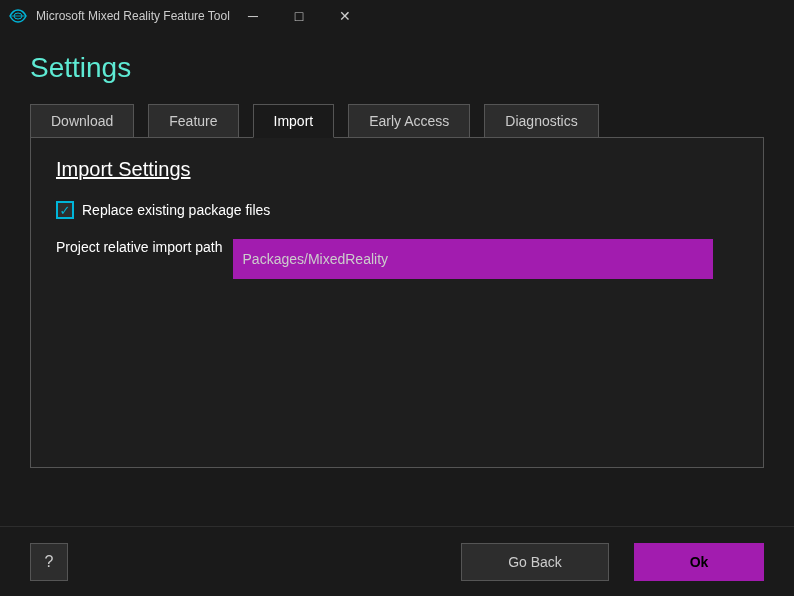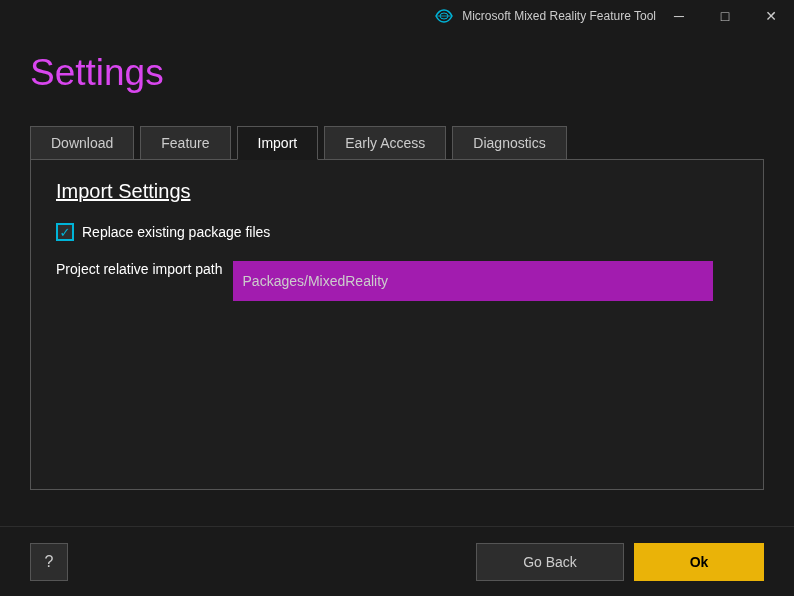--- a/index.html
+++ b/index.html
@@ -10,21 +10,21 @@
       font-family: 'Segoe UI', Arial, sans-serif;
       color: #ffffff;
       overflow: hidden;
       position: relative;
     }
 
     
     .titlebar {
       display: flex;
       align-items: center;
-      justify-content: flex-end;
+      justify-content: flex-start;
       background-color: #1a1a1a;
       height: 32px;
       padding: 0 0 0 8px;
     }
     .titlebar-left {
       display: flex;
       align-items: center;
       gap: 8px;
     }
     .titlebar-icon {
@@ -50,43 +50,43 @@
       align-items: center;
       justify-content: center;
     }
 
     
     .content {
       padding: 20px 30px 20px 30px;
     }
 
     .page-title {
-      font-size: 37px;
+      font-size: 28px;
       font-weight: 300;
-      color: #d946ef;
-      margin-bottom: 32px;
+      color: #5eead4;
+      margin-bottom: 20px;
     }
 
     
     .tabs {
       display: flex;
       gap: 0;
       border-bottom: 1px solid #555;
       margin-bottom: 0;
     }
     .tab {
       padding: 8px 20px;
       background: #2d2d2d;
       border: 1px solid #555;
       border-bottom: none;
       color: #cccccc;
       font-size: 14px;
       cursor: pointer;
       user-select: none;
-      margin-right: 6px;
+      margin-right: 14px;
     }
     .tab.active {
       background: #1a1a1a;
       color: #ffffff;
       border-bottom: 1px solid #1a1a1a;
       margin-bottom: -1px;
       z-index: 1;
       position: relative;
     }
 
@@ -197,29 +197,30 @@
       color: #cccccc;
       font-size: 14px;
       cursor: pointer;
       display: flex;
       align-items: center;
       justify-content: center;
     }
     .ok-btn {
       width: 130px;
       height: 38px;
-      background: #eab308;
+      background: #a21caf;
       border: none;
       color: #000000;
       font-size: 14px;
       font-weight: 600;
       cursor: pointer;
       display: flex;
       align-items: center;
       justify-content: center;
+      margin-left: 15px;
     }
   </style>
 </head>
 <body>
 
 <div class="titlebar">
   <div class="titlebar-left">
     <svg class="titlebar-icon" viewBox="0 0 20 20" xmlns="http://www.w3.org/2000/svg">
       <path d="M2 10 Q5 4 10 4 Q15 4 18 10 Q15 16 10 16 Q5 16 2 10Z" fill="none" stroke="#00b4d8" stroke-width="1.5"></path>
       <ellipse cx="10" cy="10" rx="4" ry="3" fill="none" stroke="#00b4d8" stroke-width="1"></ellipse>

